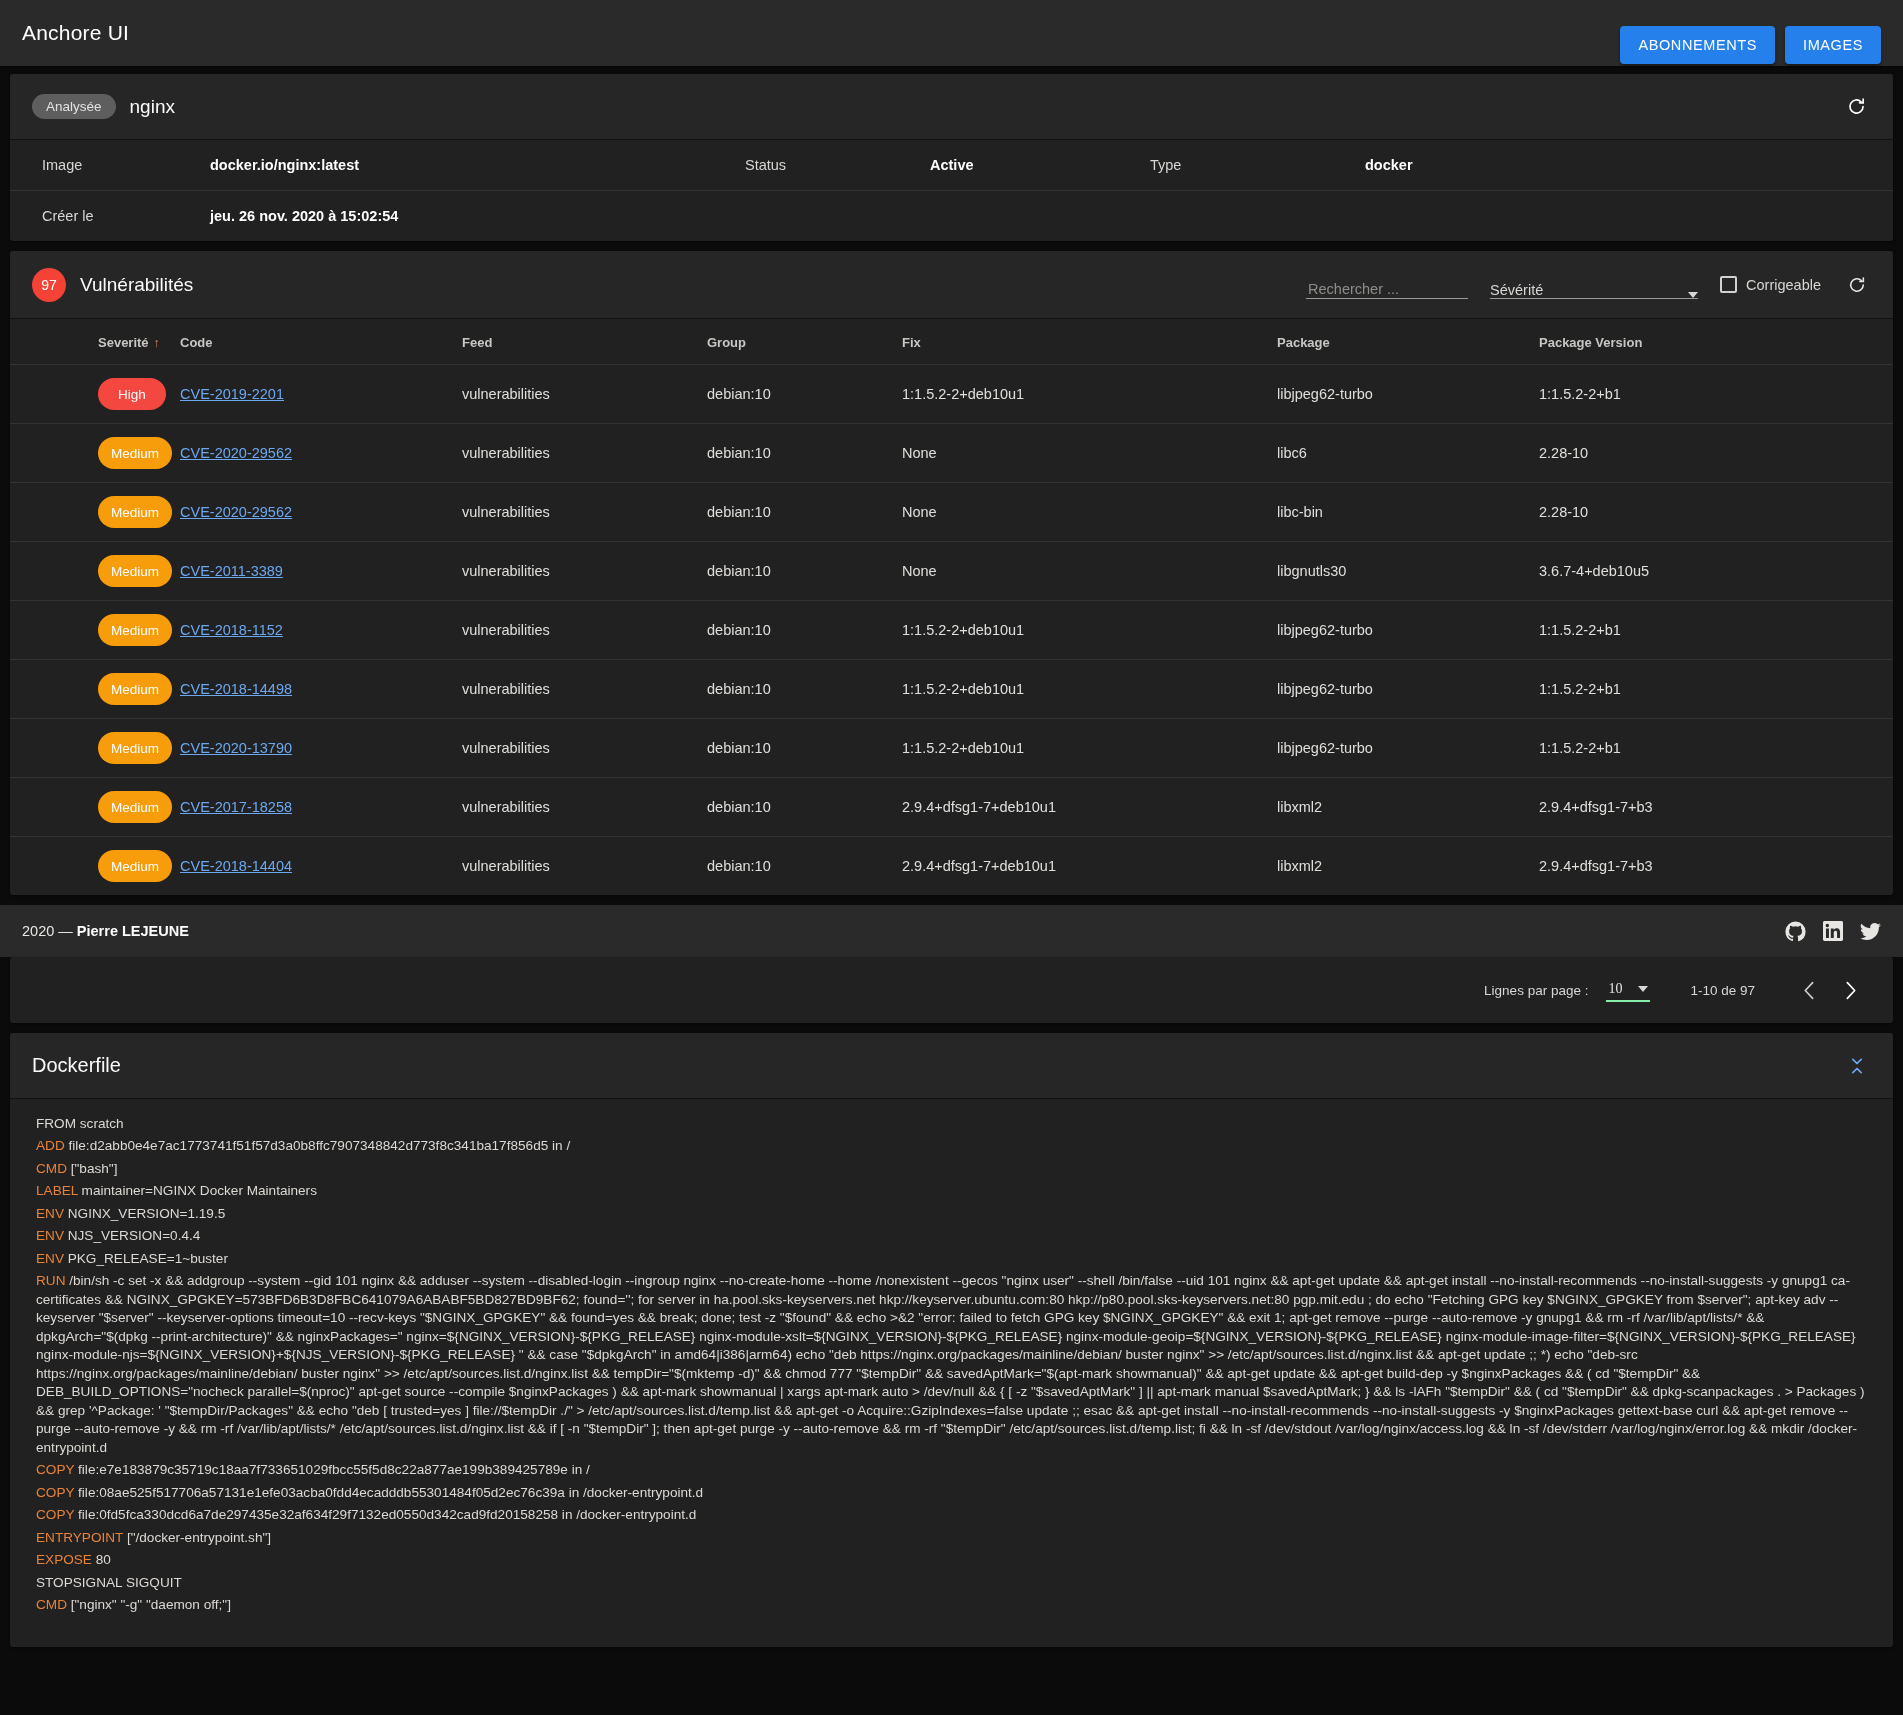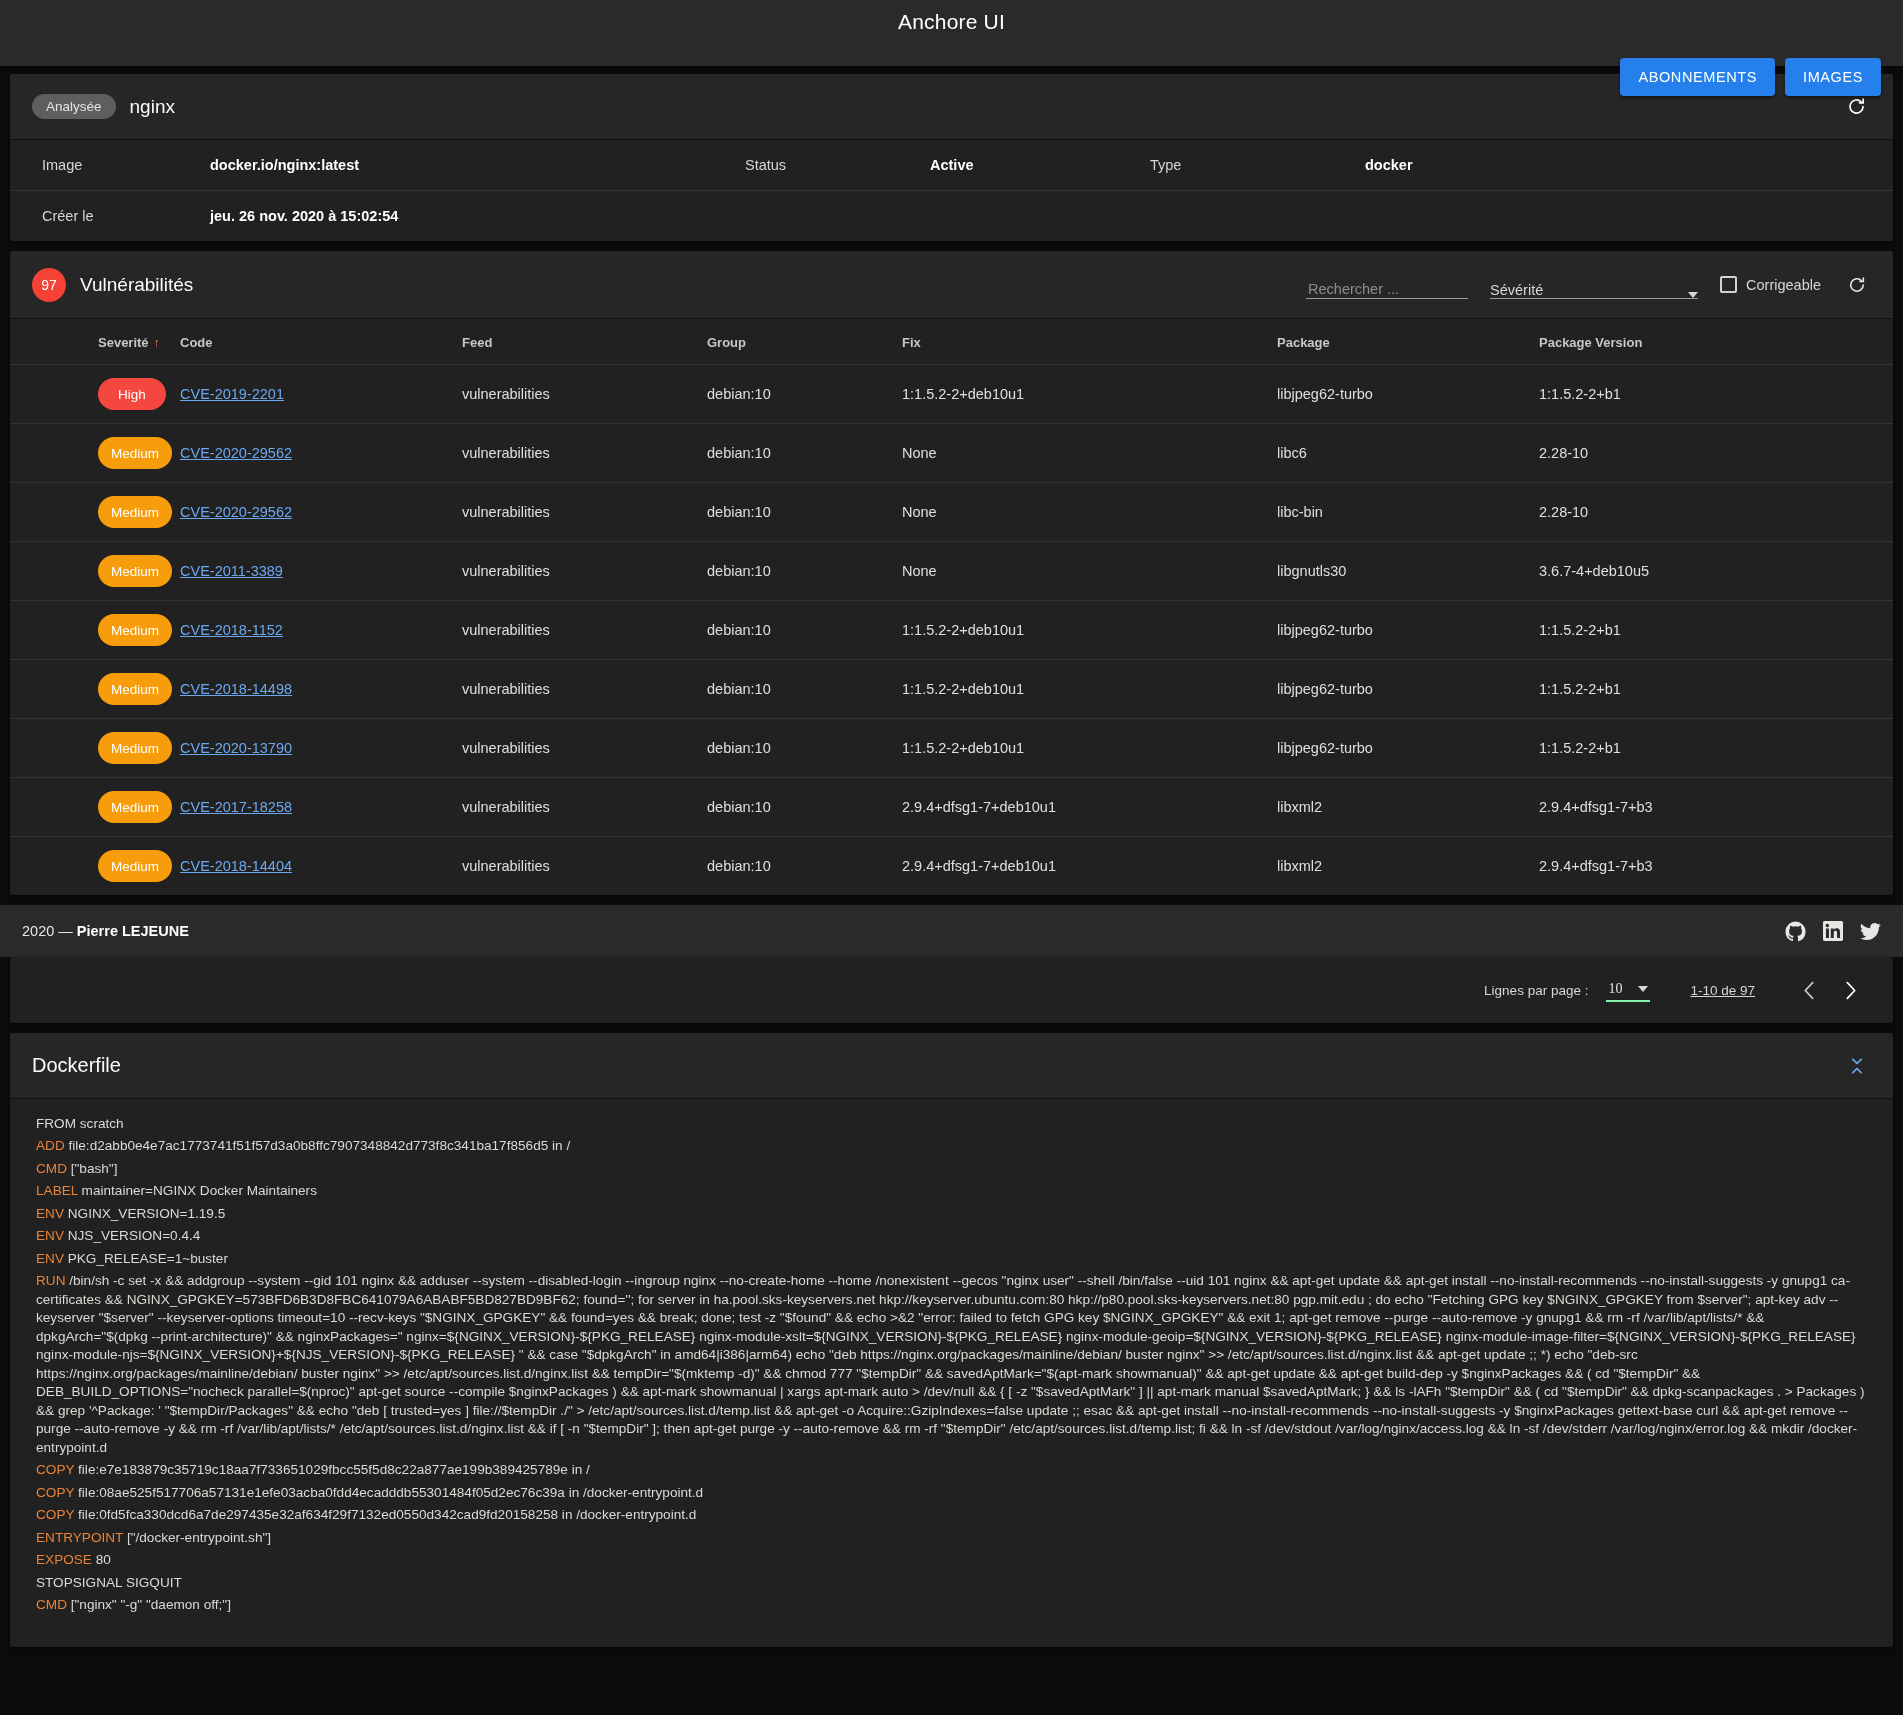--- a/index.html
+++ b/index.html
@@ -15,24 +15,23 @@
     font-size: 15px;
     -webkit-font-smoothing: antialiased;
   }
 
   
   .appbar {
     height: 66px;
     background: #2a2a2a;
     display: flex;
     align-items: center;
-    padding: 10px 22px;
+    padding: 0 22px;
     position: relative;
     box-shadow: 0 1px 4px rgba(0,0,0,.6);
-    flex-direction: column;
   }
   .appbar-title {
     font-size: 21px;
     color: #ffffff;
     letter-spacing: .2px;
   }
   .appbar-actions {
     margin-left: auto;
     display: flex;
     gap: 10px;
@@ -274,21 +273,21 @@
     gap: 5px;
     border-bottom: 2px solid #86efac;
     padding: 3px 2px;
     margin-right: 40px;
     cursor: pointer;
     font-size: 14px;
     color: #e8e6e3;
     min-width: 44px;
     font-family: Liberation Serif, serif;
   }
-  .pg-range { font-size: 13.5px; color: #d9d7d4; margin-right: 34px; text-decoration: underline; }
+  .pg-range { font-size: 13.5px; color: #d9d7d4; margin-right: 34px; }
   .pg-arrow {
     background: none; border: none; cursor: pointer;
     color: #cfcdca; padding: 6px 14px; line-height: 0;
   }
 
   
   .dock-header {
     height: 66px;
     display: flex;
     align-items: center;

